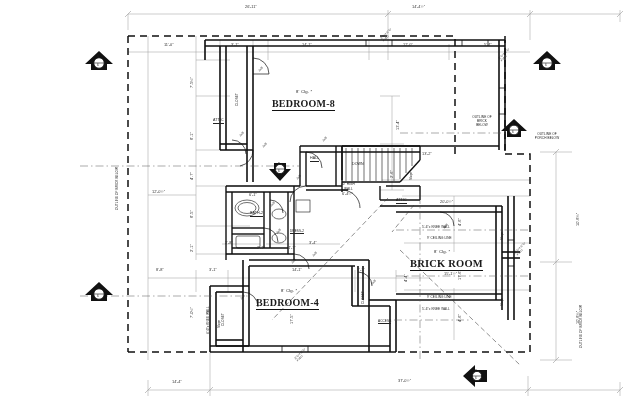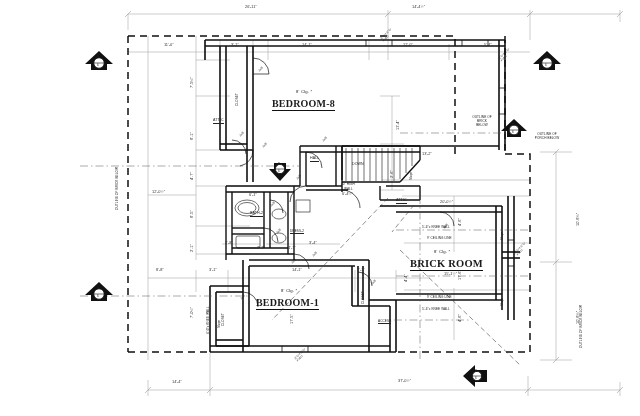--- a/index.html
+++ b/index.html
@@ -284,21 +284,21 @@
     <line x1="508" y1="240" x2="514" y2="240"></line>
     <line x1="508" y1="266" x2="514" y2="266"></line>
     <line x1="282" y1="346" x2="282" y2="352"></line>
     <line x1="308" y1="346" x2="308" y2="352"></line>
   </g>
 </svg>
 
 <div class="lbl room" style="left:272px;top:99px;">BEDROOM-8</div>
 <div class="lbl clg" style="left:296px;top:90px;">8' Clg. *</div>
 
-<div class="lbl room" style="left:256px;top:298px;">BEDROOM-1</div>
+<div class="lbl room" style="left:256px;top:298px;">BEDROOM-4</div>
 <div class="lbl clg" style="left:281px;top:289px;">8' Clg. *</div>
 
 <div class="lbl room big" style="left:410px;top:259px;">BRICK ROOM</div>
 <div class="lbl clg" style="left:434px;top:250px;">8' Clg. *</div>
 <div class="lbl dim" style="left:444px;top:272px;">15'-1½"</div>
 
 <div class="lbl small under" style="left:213px;top:119px;">ATTIC</div>
 <div class="lbl small under" style="left:396px;top:199px;">ATTIC</div>
 <div class="lbl small under" style="left:310px;top:157px;">HALL</div>
 <div class="lbl small" style="left:352px;top:163px;">DOWN</div>

